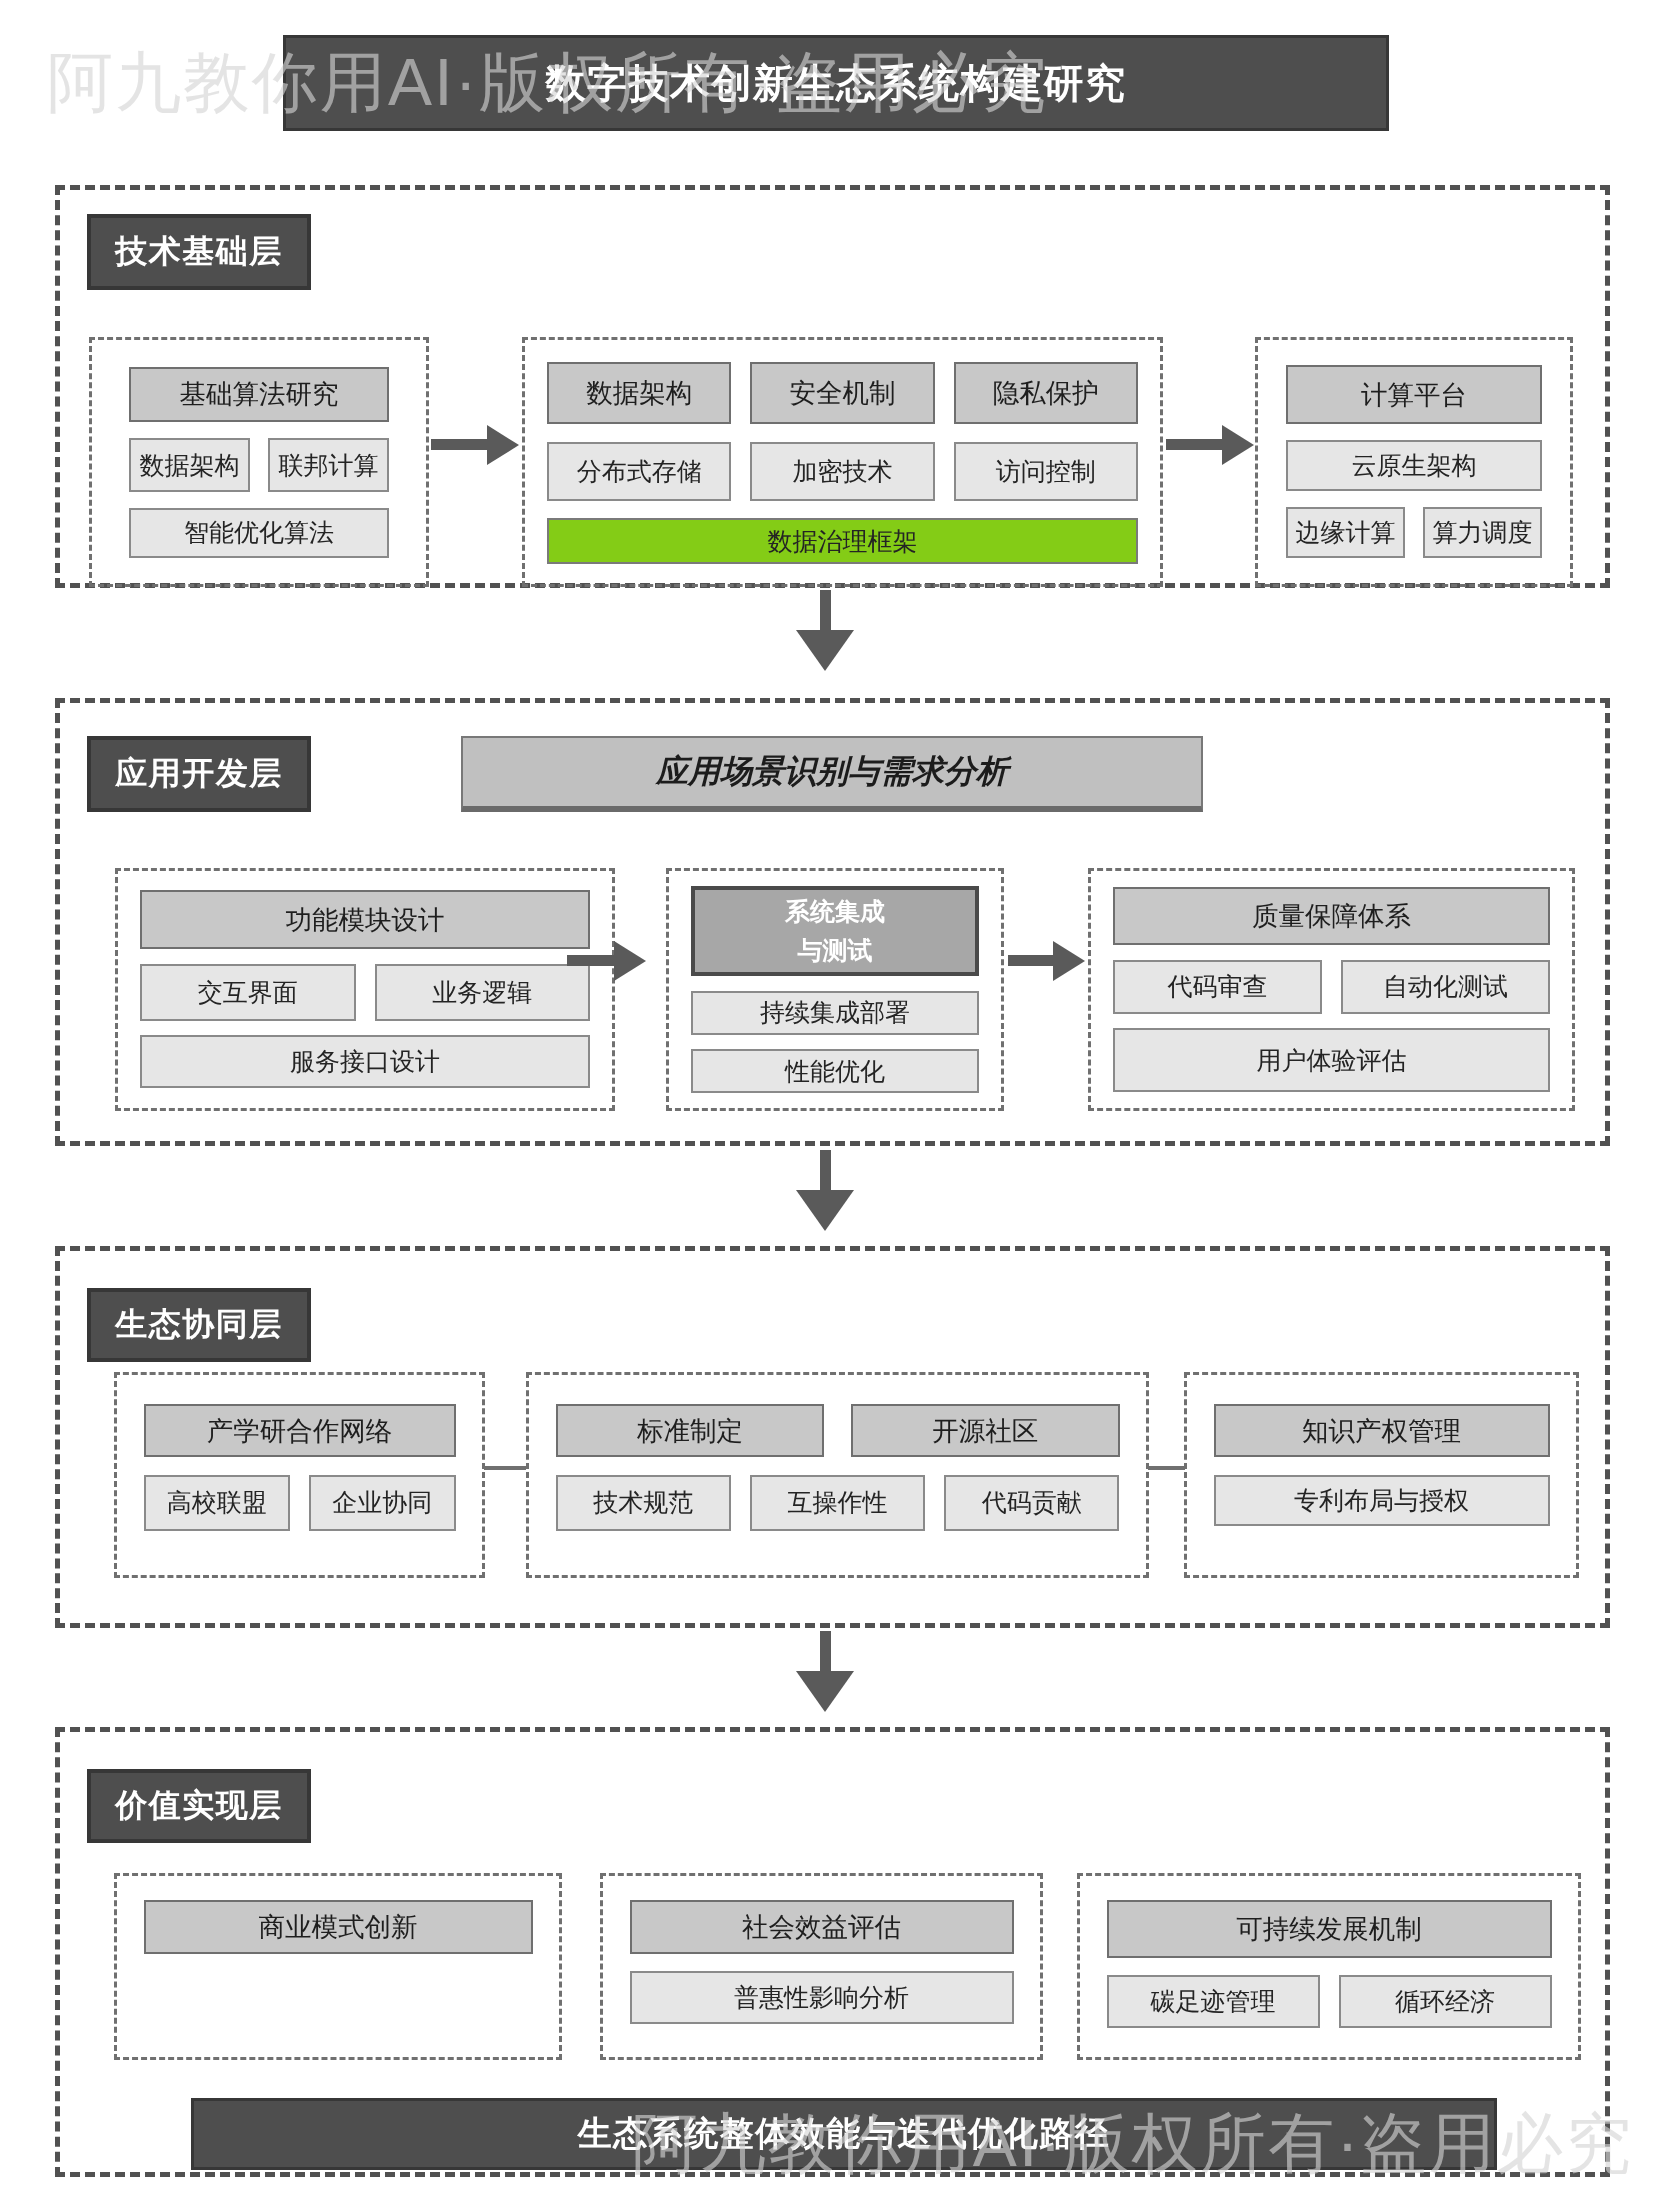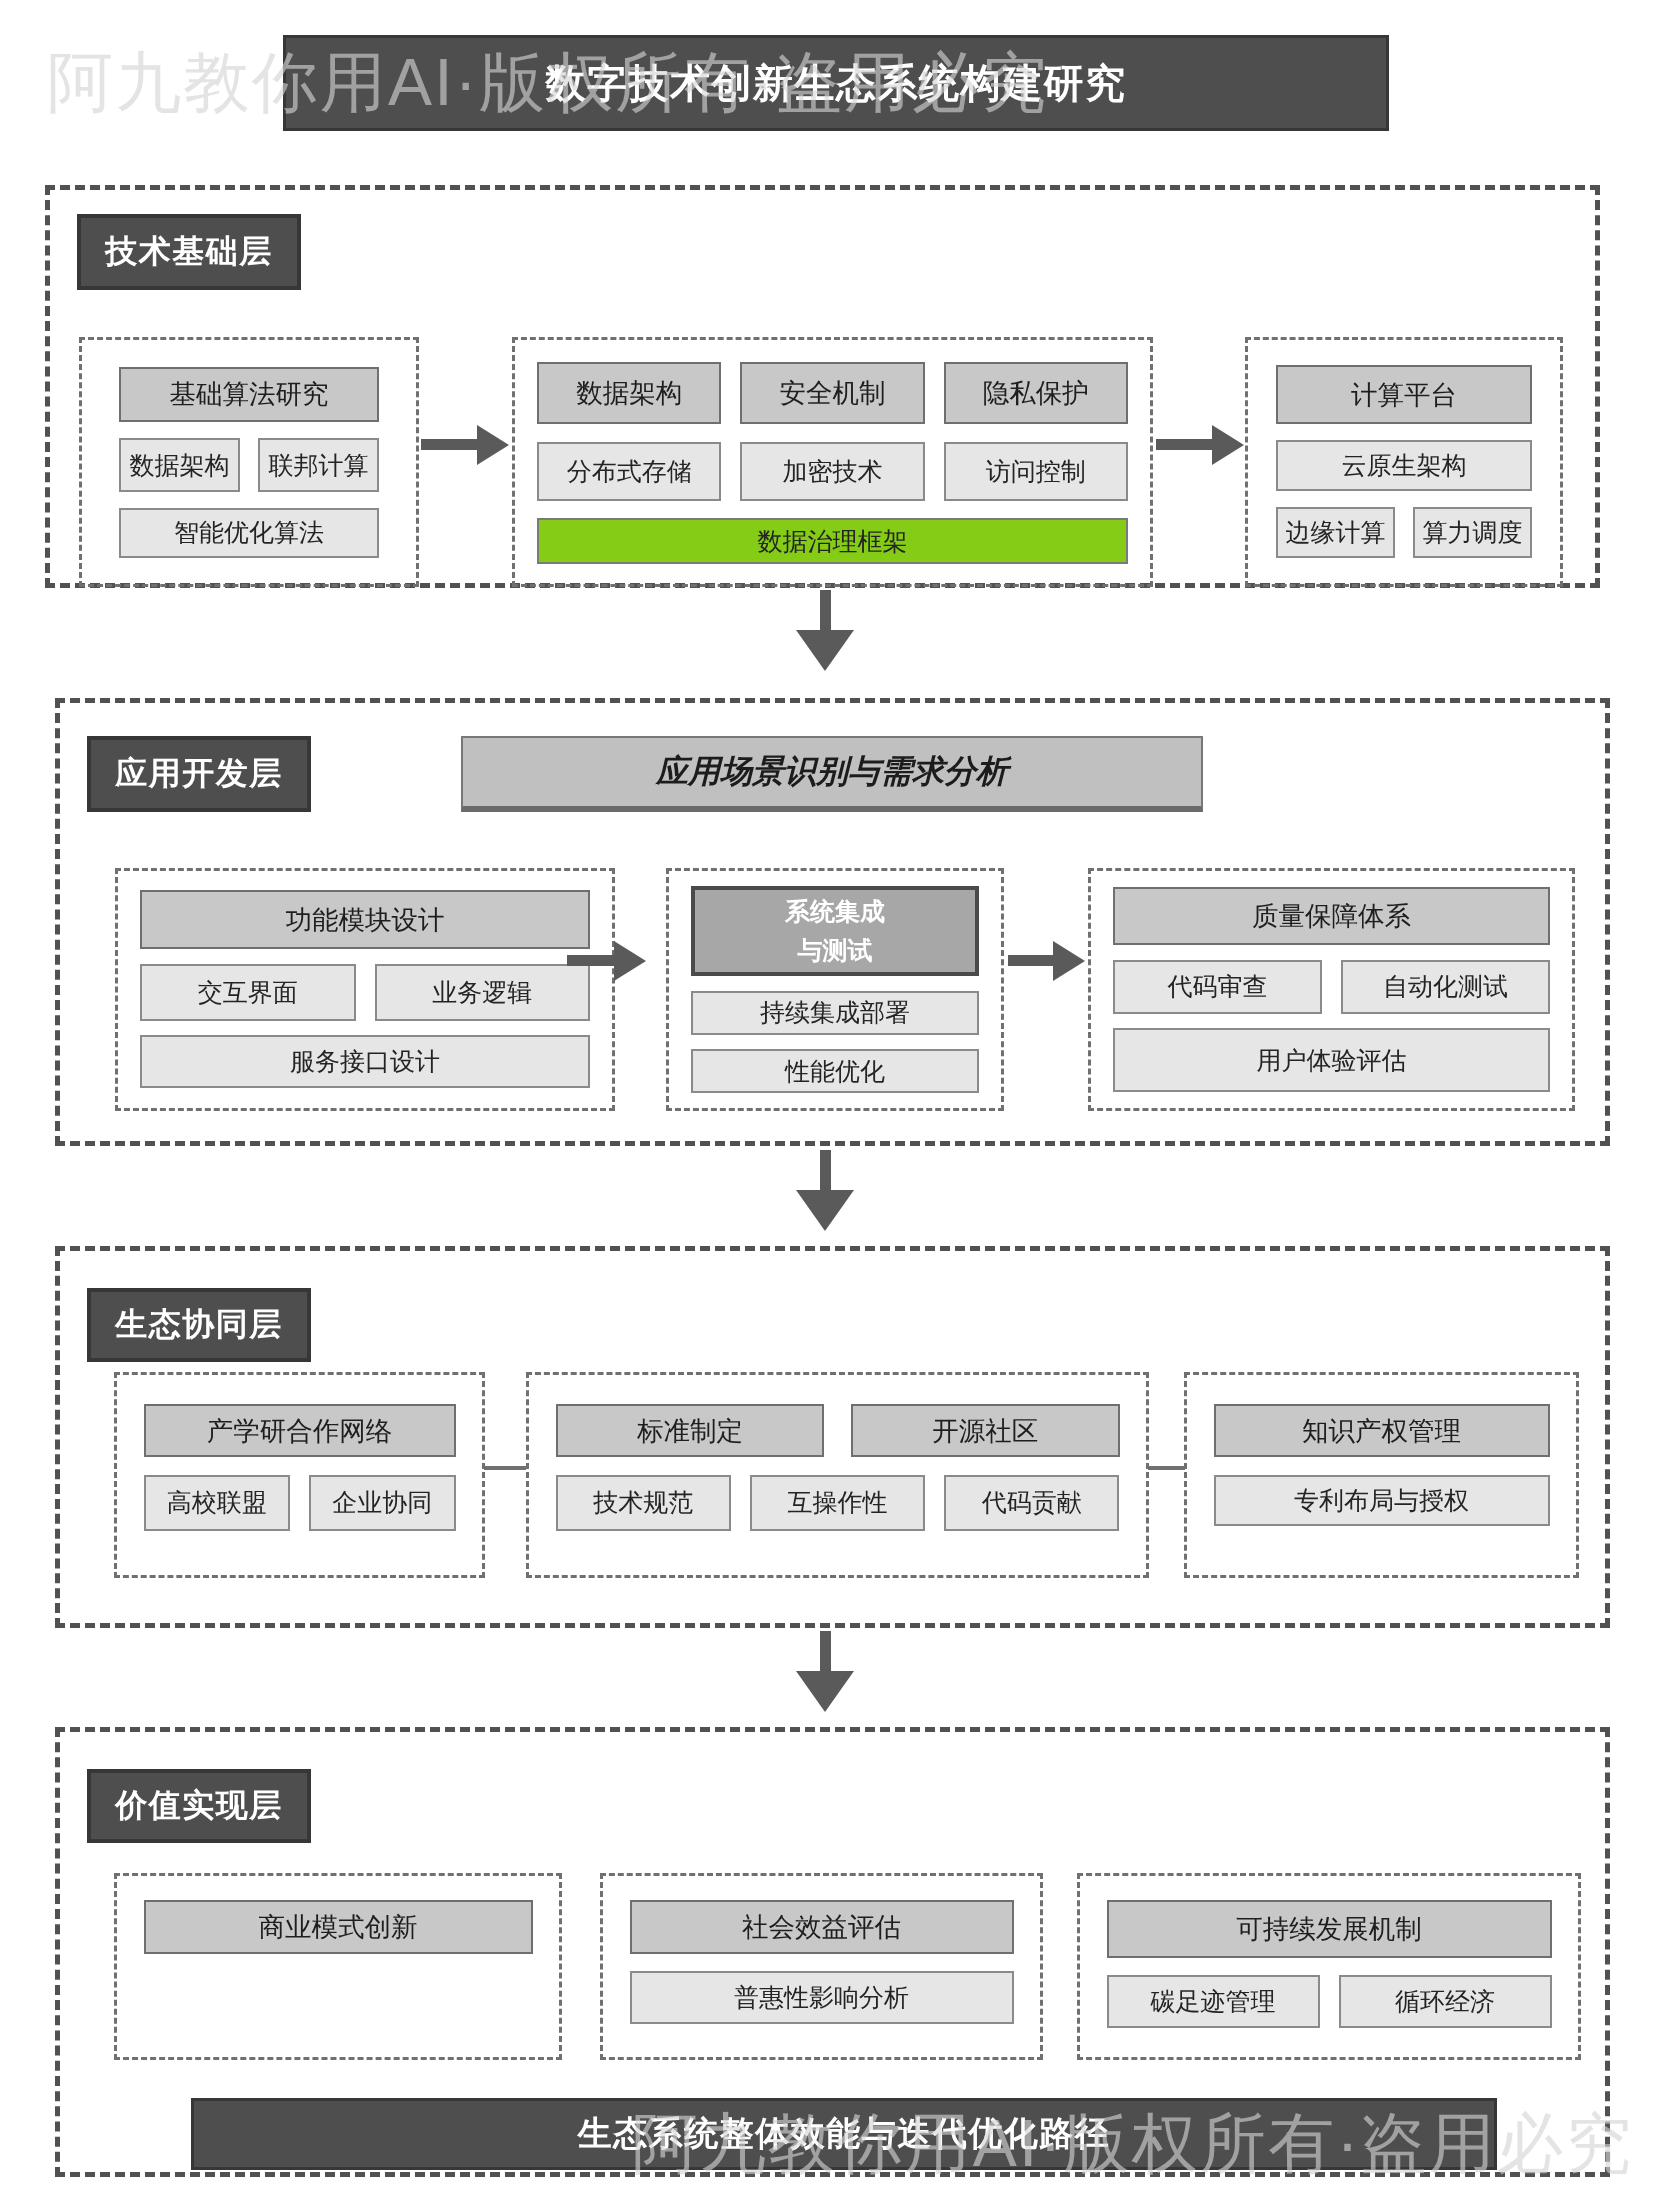--- a/index.html
+++ b/index.html
@@ -45,21 +45,21 @@
 </head>
 <body>
 
 <div id="page">
 
   <div class="watermark" style="left:47px;top:38px;">阿九教你用AI·版权所有·盗用必究</div>
   <div class="watermark" style="right:20.6px;top:2099px;">阿九教你用AI·版权所有·盗用必究</div>
 
   <div class="abs cell dark title" style="left:283px;top:35px;width:1106px;height:96px;">数字技术创新生态系统构建研究</div>
 
-  <div class="abs layer" style="left:45px;top:185px;width:1555px;height:403px;">
+  <div class="abs layer" style="left:55px;top:185px;width:1555px;height:403px;">
     <div class="abs cell dark layer-label" style="left:27px;top:24px;width:224px;height:76px;">技术基础层</div>
 
     <div class="group vcol" style="left:29px;top:147px;width:340px;height:250px;padding:26.5px 37px;gap:16px;">
       <div class="cell grp-hdr" style="height:57px;">基础算法研究</div>
       <div class="hrow" style="gap:17.6px;height:55px;">
         <div class="cell leaf" style="flex:1;">数据架构</div>
         <div class="cell leaf" style="flex:1;">联邦计算</div>
       </div>
       <div class="cell leaf" style="height:50px;text-align:right;">智能优化算法</div>
     </div>

